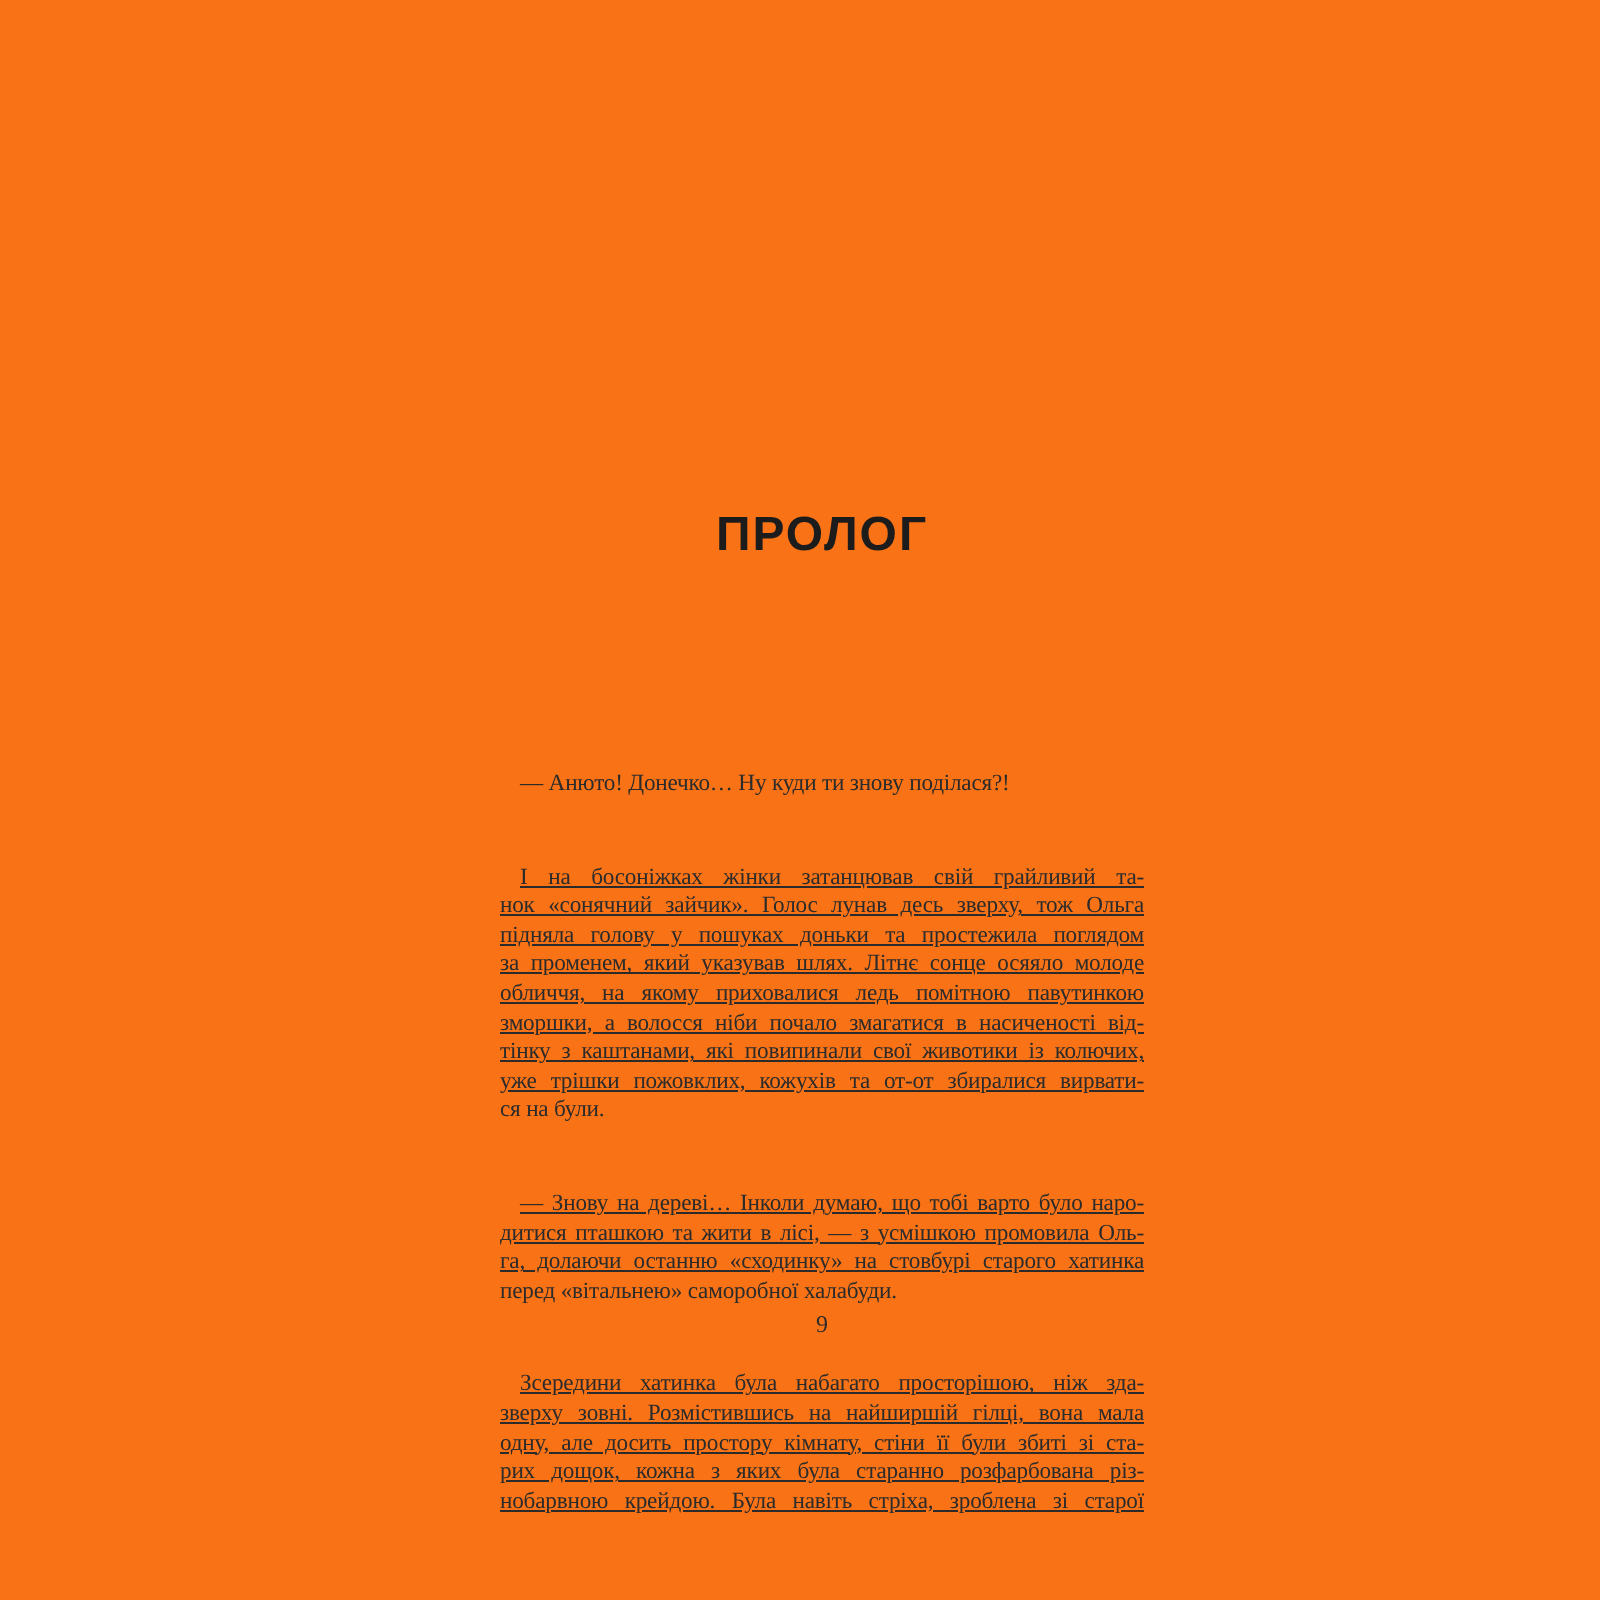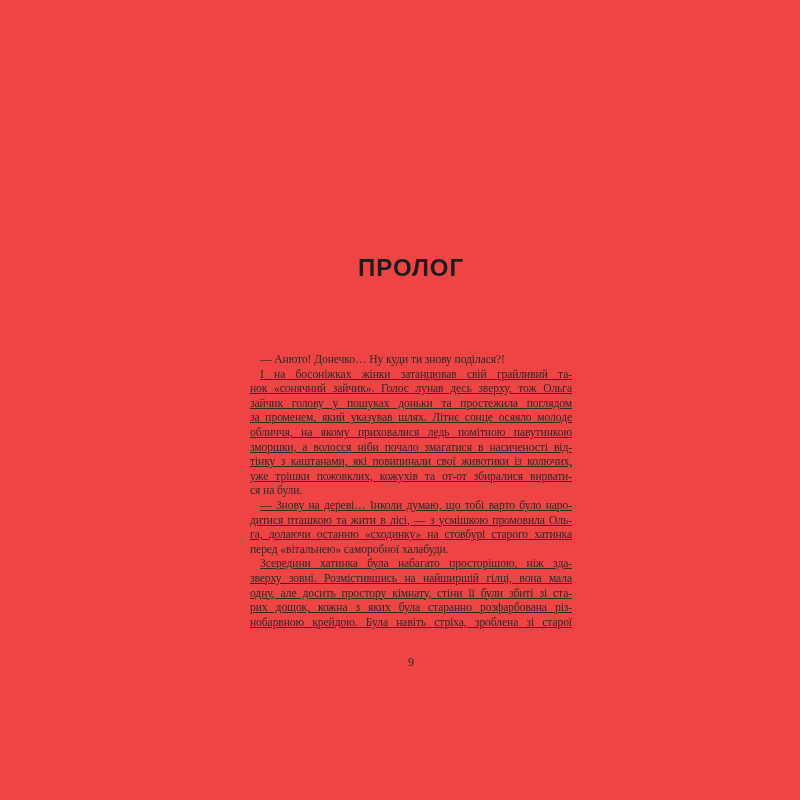--- a/index.html
+++ b/index.html
@@ -4,21 +4,21 @@
 <style>
   html, body {
     margin: 0;
     padding: 0;
     background: #ffffff;
   }
   .page {
     position: relative;
     width: 800px;
     height: 800px;
-    background: #ef4444;
+    background: #f97316;
     overflow: hidden;
     font-family: "Liberation Serif", serif;
   }
   .chapter-heading {
     position: absolute;
     left: 250px;
     top: 254px;
     width: 322px;
     margin: 0;
     text-align: center;
@@ -42,20 +42,21 @@
     text-align: left;
     white-space: normal;
   }
   .line.j {
     text-align: justify;
     text-align-last: justify;
     text-decoration: underline;
   }
   .line.ind {
     text-indent: 10px;
+    margin-top: 32px;
   }
   .page-number {
     position: absolute;
     left: 250px;
     top: 655px;
     width: 322px;
     text-align: center;
     font-size: 12px;
     color: #2b2b2b;
   }
@@ -63,21 +64,21 @@
 </head>
 <body>
 
 <div class="page">
   <h1 class="chapter-heading">ПРОЛОГ</h1>
 
   <div class="text-block">
       <div class="line ind">— Анюто! Донечко… Ну куди ти знову поділася?!</div>
       <div class="line j ind">І на босоніжках жінки затанцював свій грайливий та-</div>
       <div class="line j">нок «сонячний зайчик». Голос лунав десь зверху, тож Ольга</div>
-      <div class="line j">зайчик голову у пошуках доньки та простежила поглядом</div>
+      <div class="line j">підняла голову у пошуках доньки та простежила поглядом</div>
       <div class="line j">за променем, який указував шлях. Літнє сонце осяяло молоде</div>
       <div class="line j">обличчя, на якому приховалися ледь помітною павутинкою</div>
       <div class="line j">зморшки, а волосся ніби почало змагатися в насиченості від-</div>
       <div class="line j">тінку з каштанами, які повипинали свої животики із колючих,</div>
       <div class="line j">уже трішки пожовклих, кожухів та от-от збиралися вирвати-</div>
       <div class="line">ся на були.</div>
       <div class="line j ind">— Знову на дереві… Інколи думаю, що тобі варто було наро-</div>
       <div class="line j">дитися пташкою та жити в лісі, — з усмішкою промовила Оль-</div>
       <div class="line j">га, долаючи останню «сходинку» на стовбурі старого хатинка</div>
       <div class="line">перед «вітальнею» саморобної халабуди.</div>

